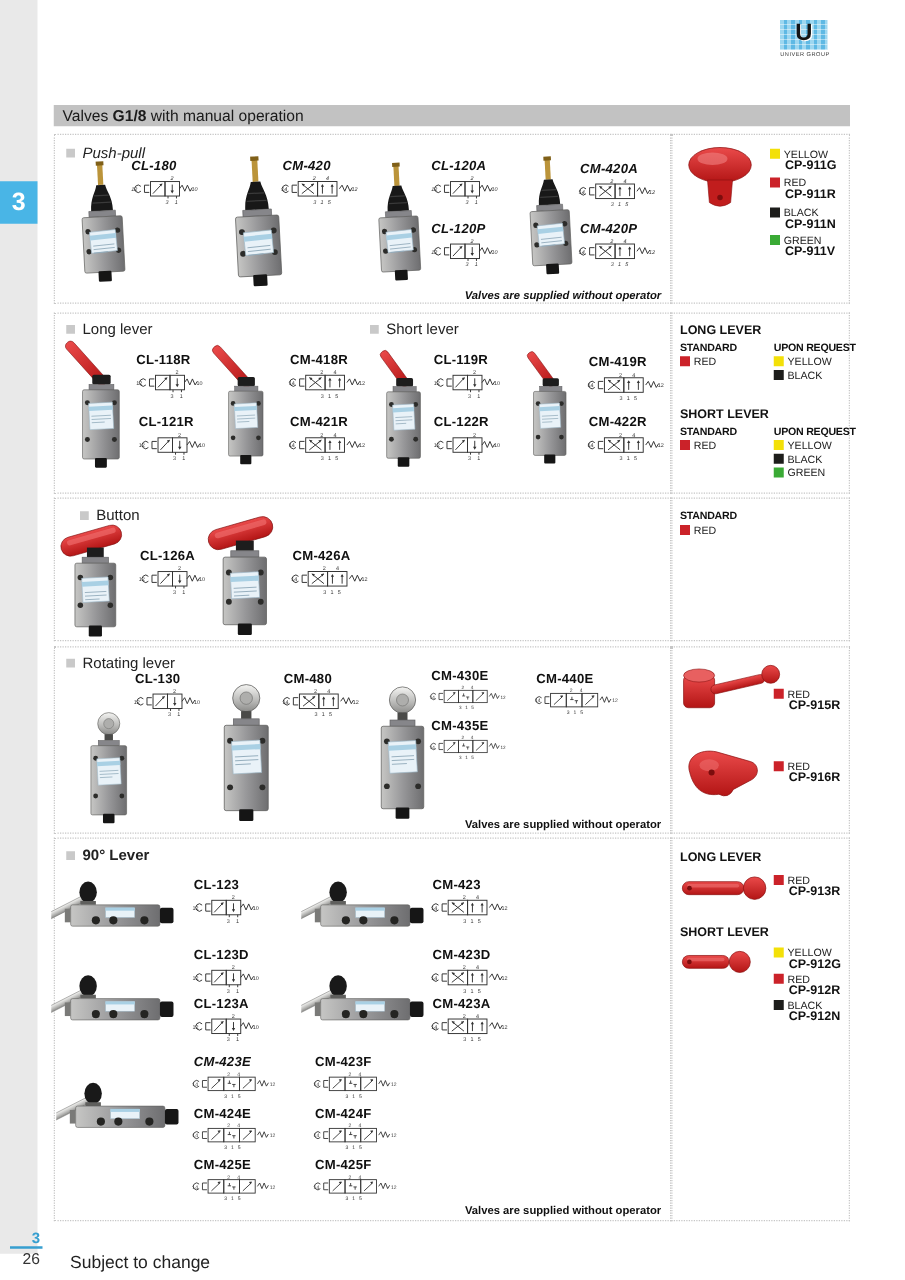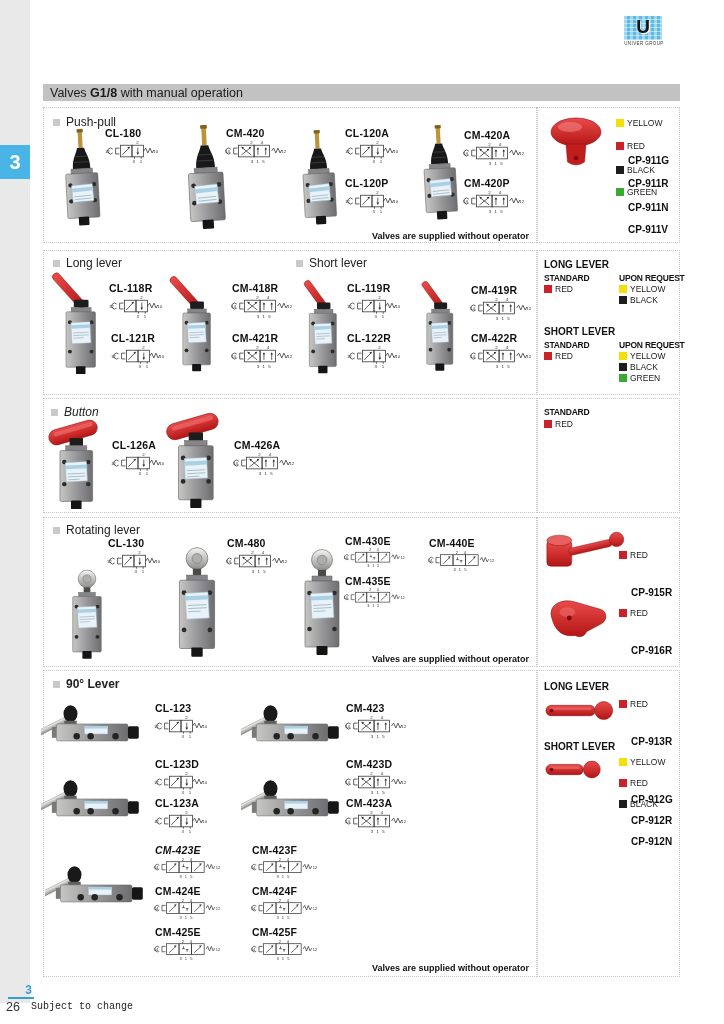--- a/index.html
+++ b/index.html
@@ -28,27 +28,27 @@
   .bullet{width:7px;height:7px;background:#c9c9c9;flex:0 0 auto;}
   .model{font-weight:bold;font-size:10.5px;color:#101010;letter-spacing:.2px;white-space:nowrap;}
   .note{font-weight:bold;font-size:9px;color:#101010;text-align:right;}
   .sym svg,.art svg{width:100%;height:100%;display:block;}
   
   .rc-group{font-weight:bold;font-size:10px;color:#111;white-space:nowrap;}
   .rc-head{font-weight:bold;font-size:8.5px;letter-spacing:-.2px;color:#111;white-space:nowrap;}
   .crow{display:flex;align-items:center;gap:3px;}
   .sw{width:8px;height:8px;flex:0 0 auto;}
   .cname{font-size:8.5px;color:#1a1a1a;white-space:nowrap;}
-  .ccode{font-weight:bold;font-size:10px;color:#101010;margin-left:12px;white-space:nowrap;margin-top:28px;}
+  .ccode{font-weight:bold;font-size:10px;color:#101010;margin-left:12px;white-space:nowrap;}
   .centry{line-height:10px;}
   
   .pg-top{left:6px;top:983px;width:26px;text-align:right;color:#379fd0;font-weight:bold;font-size:12px;}
   .pg-line{left:8px;top:997px;width:26px;height:2px;background:#379fd0;}
-  .pg-bot{left:6px;top:1000px;width:26px;text-align:left;color:#333;font-size:12.5px;}
-  .foot-note{left:31px;top:1001px;font-size:10px;color:#222;font-family:Liberation Mono, monospace;}
+  .pg-bot{left:6px;top:1000px;width:26px;text-align:right;color:#333;font-size:12.5px;}
+  .foot-note{left:56px;top:1001px;font-size:14px;color:#222;}
 </style>
 </head>
 <body>
 
 <svg width="0" height="0" style="position:absolute">
   <defs>
     <linearGradient id="gm" x1="0" y1="0" x2="1" y2="0">
         <stop offset="0" stop-color="#c6c6c4"></stop>
         <stop offset=".5" stop-color="#98989a"></stop>
         <stop offset="1" stop-color="#6e6e70"></stop>
@@ -73,21 +73,21 @@
   <div class="abs logo">
     <div class="logo-mosaic"></div>
     <div class="logo-u">U</div>
     <div class="logo-cap">UNIVER GROUP</div>
   </div>
 
   <div class="abs sec-bar">
     <div class="sec-bar-text"><span>Valves </span><b>G1/8</b><span> with manual operation</span></div>
   </div>
 
-  <div class="box" style="left:43px;top:107px;width:494px;height:136px;">
+  <div class="box" style="left:43px;top:107px;width:494px;height:136px;font-style:italic;">
     <div class="abs sec-h" style="left:9px;top:7px;">
       <span class="bullet"></span>
       <span>Push-pull</span>
     </div>
     <div class="abs art" style="left:13px;top:21px;width:50px;height:102px;">
         <svg viewBox="0 0 52 108">
           <g transform="rotate(-3 26 54)">
     <rect x="24" y="1" width="4.5" height="19" fill="#bb943a"></rect>
             <rect x="23" y="0" width="6.5" height="3.5" fill="#806018"></rect>
     <path d="M17 42 C17 30 21.5 26 22.5 20 L30 20 C31 26 35.5 30 35.5 42 Z" fill="#181818"></path>
@@ -708,21 +708,21 @@
         <span class="sw" style="background: rgb(29, 29, 27);"></span>
         <span class="cname">BLACK</span>
       </div>
     <div class="abs crow" style="left:81px;top:122px;">
         <span class="sw" style="background: rgb(58, 170, 53);"></span>
         <span class="cname">GREEN</span>
       </div>
   </div>
 
   <div class="box" style="left:43px;top:398px;width:494px;height:115px;">
-    <div class="abs sec-h" style="left:7px;top:6px;font-style:italic;">
+    <div class="abs sec-h" style="left:20px;top:6px;">
       <span class="bullet"></span>
       <span>Button</span>
     </div>
     <div class="abs art" style="left:0px;top:17px;width:78px;height:96px;">
         <svg viewBox="0 0 80 100">
     <g transform="rotate(-16 34 18)">
             <rect x="4" y="8" width="52" height="16" rx="8" fill="url(#gred)" stroke="#7e1111" stroke-width=".5"></rect>
     <rect x="10" y="10.5" width="42" height="4.5" rx="2.2" fill="#ee6a6a" opacity=".7"></rect>
           </g>
     <rect x="26" y="23" width="14" height="8" fill="#1d1d1d"></rect>

